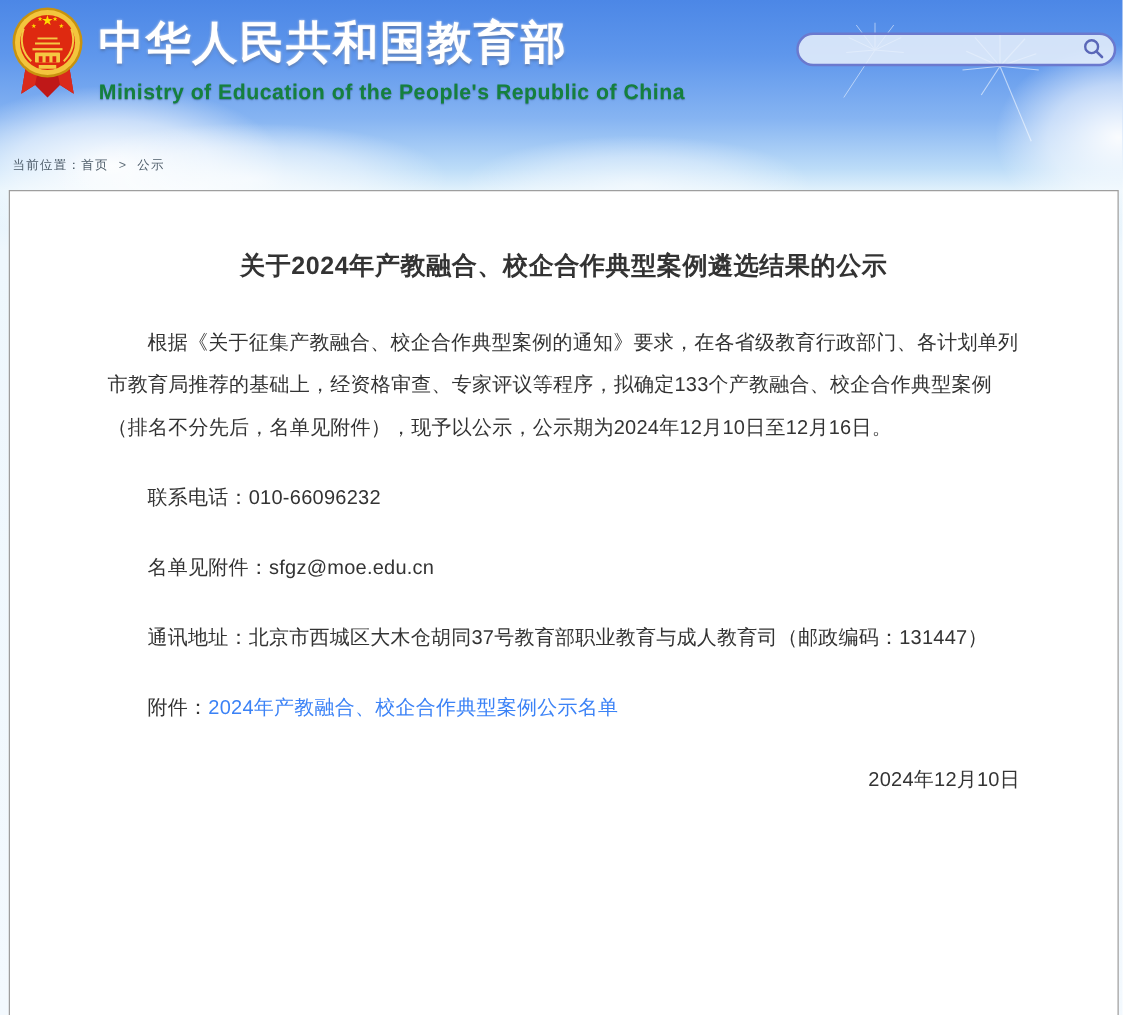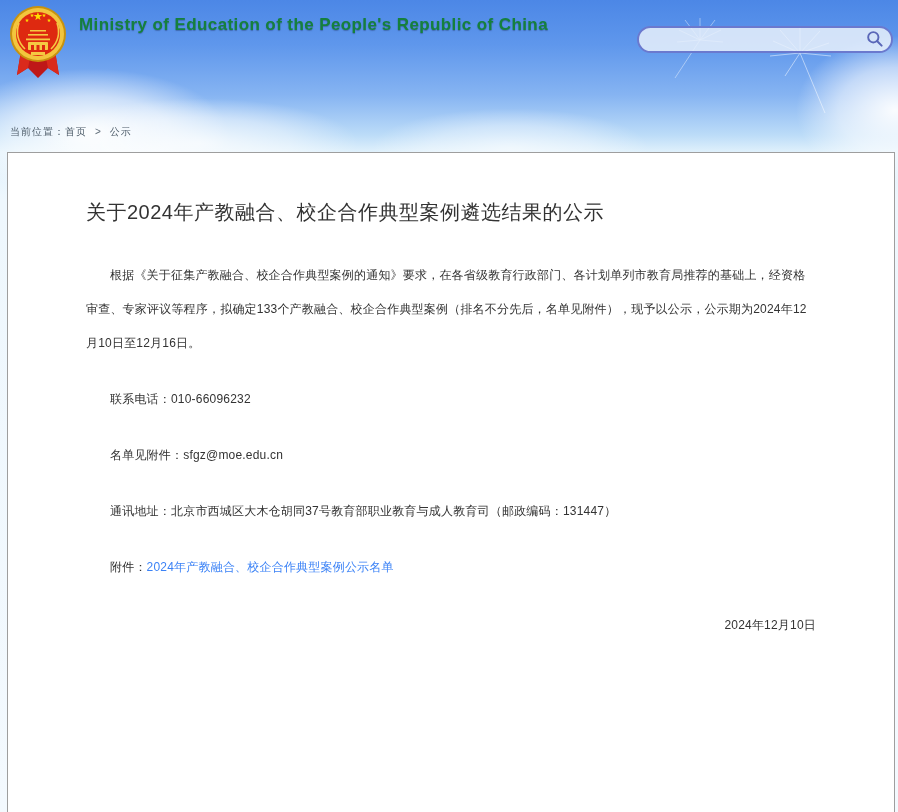--- a/index.html
+++ b/index.html
@@ -106,28 +106,28 @@
     margin: 34px 3px 0 7px;
     background: #ffffff;
     border: 1px solid #9e9e9e;
     box-sizing: border-box;
     min-height: 700px;
     padding: 46px 78px 40px 78px;
   }
   .content h1 {
     margin: 0 0 32px 0;
     font-size: 20px;
-    font-weight: normal;
+    font-weight: bold;
     color: #333333;
-    text-align: left;
+    text-align: center;
     letter-spacing: 0.5px;
   }
   .content p {
     margin: 2px 0 22px 0;
-    font-size: 12px;
+    font-size: 16px;
     line-height: 34px;
     color: #333333;
     text-indent: 2em;
     letter-spacing: 0.2px;
   }
   .content p.attachment a {
     color: #3b82f6;
     text-decoration: none;
   }
   .content p.right {
@@ -200,20 +200,21 @@
         <rect x="34" y="42" width="3" height="5"></rect>
       </g>
 
       <path d="M11 20 q-5 15 6 26" stroke="#f5c842" stroke-width="1.6" fill="none"></path>
       <path d="M49 20 q5 15 -6 26" stroke="#f5c842" stroke-width="1.6" fill="none"></path>
 
       <rect x="23" y="49" width="14" height="3" fill="#f5c842"></rect>
     </svg>
   </div>
   <div class="titles">
+    <div class="site-title">中华人民共和国教育部</div>
     <div class="site-subtitle">Ministry of Education of the People's Republic of China</div>
   </div>
   <div class="search">
     <input type="text" value="" style="">
     <button class="search-btn">
       <span>
         <svg width="19" height="19" viewBox="0 0 24 24">
           <circle cx="10.5" cy="10.5" r="6.5" stroke="#5a67b8" stroke-width="2.4" fill="none"></circle>
           <line x1="15.5" y1="15.5" x2="21" y2="21" stroke="#5a67b8" stroke-width="2.6" stroke-linecap="round"></line>
         </svg>

